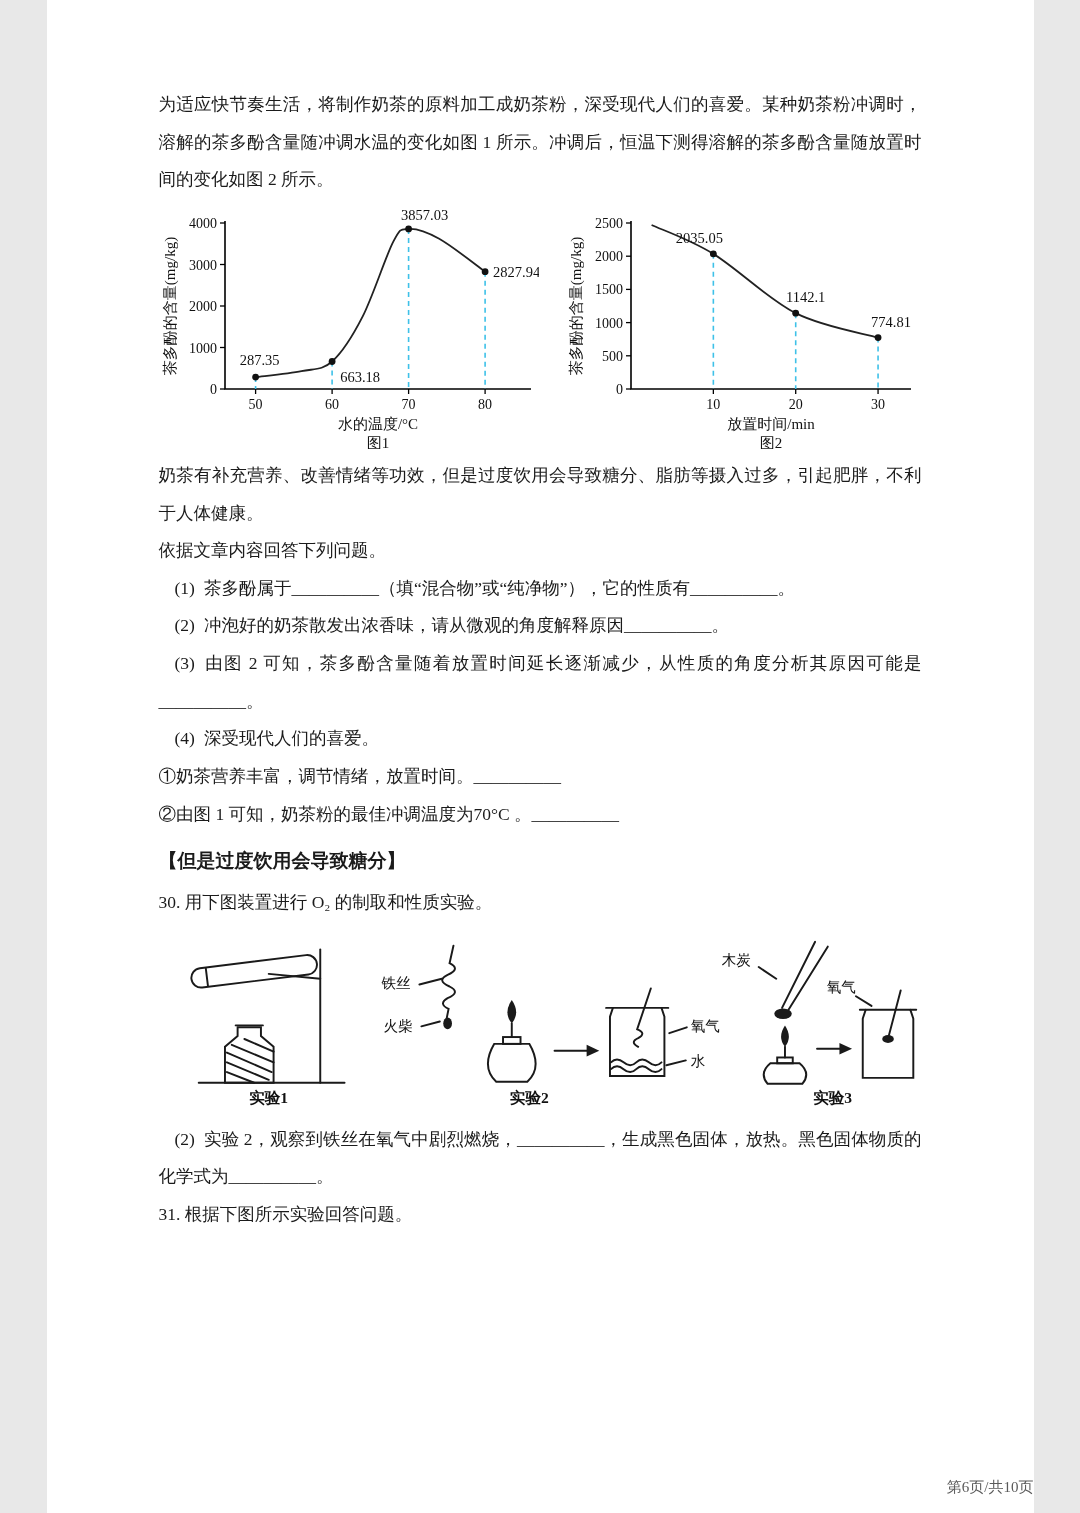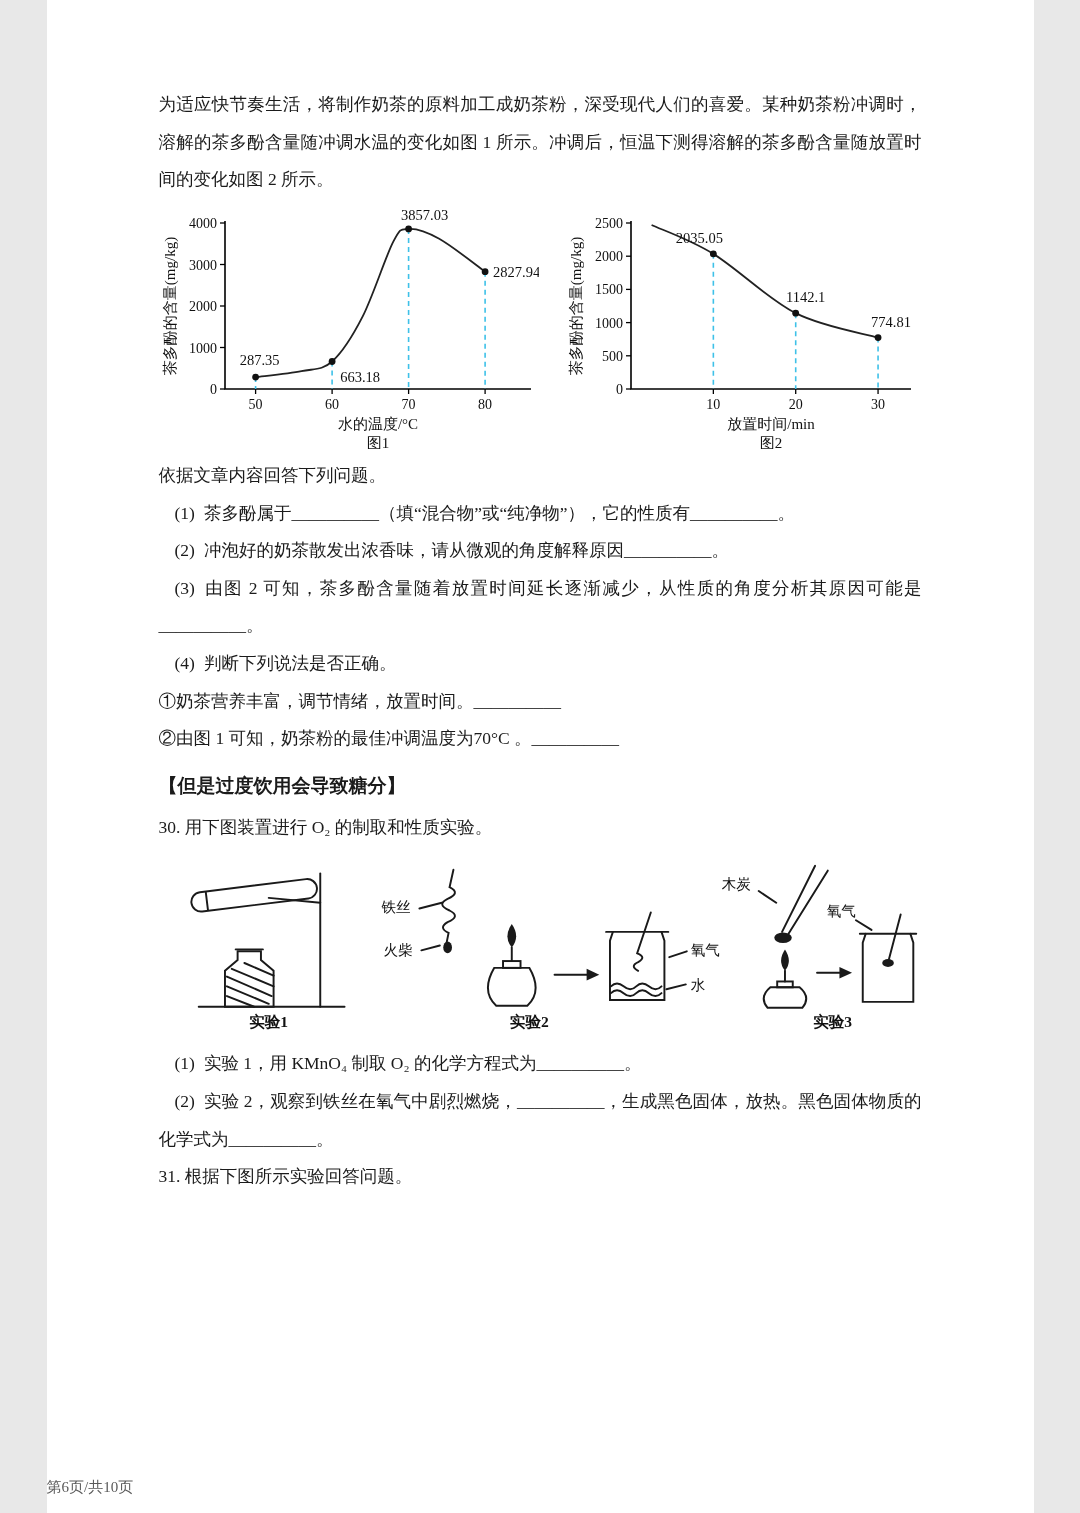--- a/index.html
+++ b/index.html
@@ -12,21 +12,21 @@
   }
   p{margin:0;font-size:17.5px;line-height:2.15;text-align:justify;}
   .q{text-indent:16px;}
   .author{text-indent:8px;}
   .q-label{margin-right:9px;}
   .charts-row{display:flex;gap:26px;margin:8px 0 4px 0;align-items:flex-start;}
   .chart-box{flex:0 0 auto;}
   .section-header{font-weight:700;font-size:19px;margin:8px 0 2px 0;}
   .exp-wrap{margin:12px 0 8px 0;}
   .footer{
-    position:absolute;left:0;right:0;bottom:16px;text-align:left;
+    position:absolute;left:0;right:0;bottom:16px;text-align:right;
     font-size:15px;color:#5a5a5a;
   }
   
   .tick{font:14px "Liberation Serif","DejaVu Serif",serif;fill:#111;}
   .dlabel{font:14.5px "Liberation Serif","DejaVu Serif",serif;fill:#111;}
   .alabel{font:15px "Liberation Serif","DejaVu Serif",serif;fill:#111;}
   .exp-t{font:15px "Liberation Serif","DejaVu Serif",serif;fill:#111;}
   .exp-b{font:700 16px "Liberation Serif","DejaVu Serif",serif;fill:#111;text-anchor:middle;}
 </style>
 </head>
@@ -107,26 +107,27 @@
           <text x="240.7058823529412" y="95.16456000000001" text-anchor="middle" class="dlabel">1142.1</text>
           <circle cx="313.05882352941177" cy="130.552616" r="3.4" fill="#111"></circle>
           <text x="326.05882352941177" y="119.552616" text-anchor="middle" class="dlabel">774.81</text>
           <text x="206" y="222" text-anchor="middle" class="alabel">放置时间/min</text>
           <text x="16" y="99" text-anchor="middle" class="alabel" transform="rotate(-90 16 99)">茶多酚的含量(mg/kg)</text>
           <text x="206" y="241" text-anchor="middle" class="alabel">图2</text>
         </svg>
     </div>
   </div>
 
+  <p>奶茶有补充营养、改善情绪等功效，但是过度饮用会导致糖分、脂肪等摄入过多，引起肥胖，不利于人体健康。</p>
   <p>依据文章内容回答下列问题。</p>
 
   <p class="q"><span class="q-label">(1)</span><span>茶多酚属于__________（填“混合物”或“纯净物”），它的性质有__________。</span></p>
   <p class="q"><span class="q-label">(2)</span><span>冲泡好的奶茶散发出浓香味，请从微观的角度解释原因__________。</span></p>
   <p class="q"><span class="q-label">(3)</span><span>由图 2 可知，茶多酚含量随着放置时间延长逐渐减少，从性质的角度分析其原因可能是__________。</span></p>
-  <p class="q"><span class="q-label">(4)</span><span>判断下列说法是否正确。</span></p>
+  <p class="q"><span class="q-label">(4)</span><span>深受现代人们的喜爱。</span></p>
 
   <p>①奶茶营养丰富，调节情绪，放置时间。__________</p>
   <p>②由图 1 可知，奶茶粉的最佳冲调温度为70°C 。__________</p>
 
   <p class="section-header">【但是过度饮用会导致糖分】</p>
 
   <p>30. 用下图装置进行 O₂ 的制取和性质实验。</p>
 
   <div class="exp-wrap">
     <svg viewBox="0 0 780 180" width="760" height="175">
@@ -206,19 +207,18 @@
       <text class="exp-t" x="546" y="100">氧气</text>
       <text class="exp-t" x="546" y="136">水</text>
       <text class="exp-t" x="578" y="32">木炭</text>
       <text class="exp-t" x="686" y="60">氧气</text>
       <text class="exp-b" x="112" y="174">实验1</text>
       <text class="exp-b" x="380" y="174">实验2</text>
       <text class="exp-b" x="692" y="174">实验3</text>
     </svg>
   </div>
 
-  <p class="q"><span class="q-label">(1)</span><span>实验 1，用 KMnO₄ 制取 O₂ 的化学方程式为__________。</span></p>
   <p class="q"><span class="q-label">(2)</span><span>实验 2，观察到铁丝在氧气中剧烈燃烧，__________，生成黑色固体，放热。黑色固体物质的化学式为__________。</span></p>
 
   <p>31. 根据下图所示实验回答问题。</p>
 
   <div class="footer">第6页/共10页</div>
 </div>
 
 </body></html>

